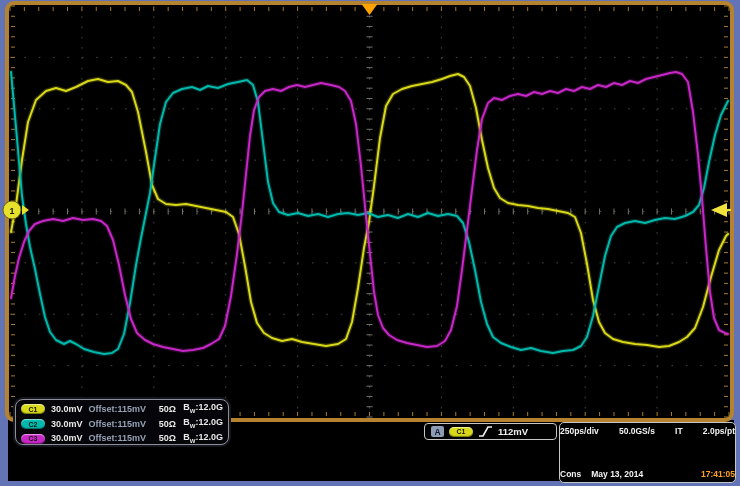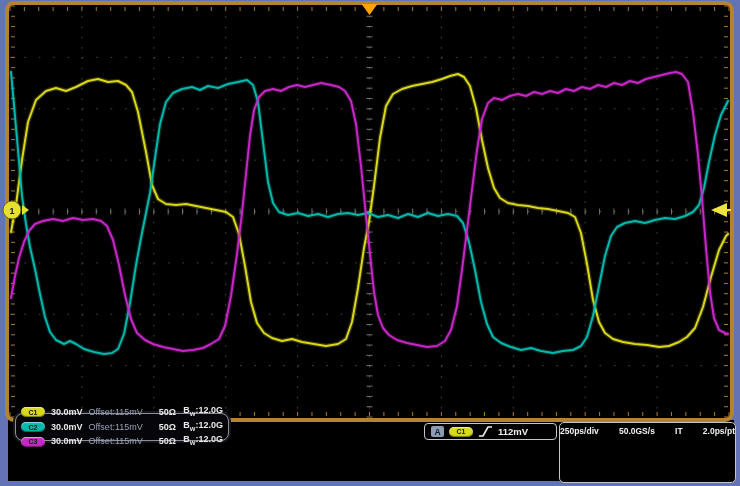--- a/index.html
+++ b/index.html
@@ -3,29 +3,29 @@
 <meta charset="utf-8">
 <style>
   html,body{margin:0;padding:0;background:#222;}
   #scope{position:relative;width:740px;height:486px;background:#6374b6;overflow:hidden;
          font-family:"Liberation Sans",sans-serif;}
   #screen{position:absolute;left:8px;top:4px;width:724px;height:415px;background:#000;border-radius:7px;}
   #bottombar{position:absolute;left:8px;top:420px;width:726px;height:61px;background:#000;}
   #scope-svg{position:absolute;left:0;top:0;pointer-events:none;}
 
   
-  #ch-panel{position:absolute;left:15px;top:413px;width:214px;height:28px;background:#06060a;
+  #ch-panel{position:absolute;left:15px;top:399px;width:214px;height:46px;background:#06060a;
     border:1px solid #8f8f99;border-radius:8px;box-shadow:0 0 0 2px #15151d;
-    display:flex;flex-direction:column;justify-content:center;padding:2px 5px;box-sizing:border-box;}
+    display:flex;flex-direction:column;justify-content:space-between;padding:2px 5px;box-sizing:border-box;}
   .ch-row{display:flex;align-items:center;gap:6px;font-weight:bold;font-size:9px;color:#e9e9e9;line-height:11px;}
   .ch-badge{flex:0 0 24px;height:10px;border-radius:5px;color:#15150a;font-size:7px;font-weight:bold;
     display:flex;align-items:center;justify-content:center;
     box-shadow:inset 0 1px 1px rgba(255,255,255,.55), inset 0 -1px 1px rgba(0,0,0,.45);}
   .ch-scale{width:38px;}
-  .ch-offset{width:86px;color:#97a1b3;font-weight:normal;}
+  .ch-offset{width:86px;color:#97a1b3;font-weight:bold;}
   .ch-imp{width:25px;}
   .ch-bw sub{font-size:6px;}
 
   
   #trig-panel{position:absolute;left:424px;top:423px;width:133px;height:17px;background:#000;
     border:1px solid #c6c6c6;border-radius:4px;display:flex;align-items:center;gap:5px;
     padding:0 6px;box-sizing:border-box;font-weight:bold;font-size:9.5px;color:#efefef;}
   .a-badge{width:13px;height:11px;background:#8d9cb5;color:#101521;border-radius:2px;
     font-size:8.5px;font-weight:bold;display:flex;align-items:center;justify-content:center;}
 
@@ -388,14 +388,19 @@
     <span>112mV</span>
   </div>
 
   <div id="status-panel">
     <div class="srow">
       <span>250ps/div</span>
       <span>50.0GS/s</span>
       <span>IT</span>
       <span>2.0ps/pt</span>
     </div>
+    <div class="srow">
+      <span>Cons</span>
+      <span class="gap-left" style="flex:1;text-align:left;">May 13, 2014</span>
+      <span class="time">17:41:05</span>
+    </div>
   </div>
 </div>
 
 </body></html>

